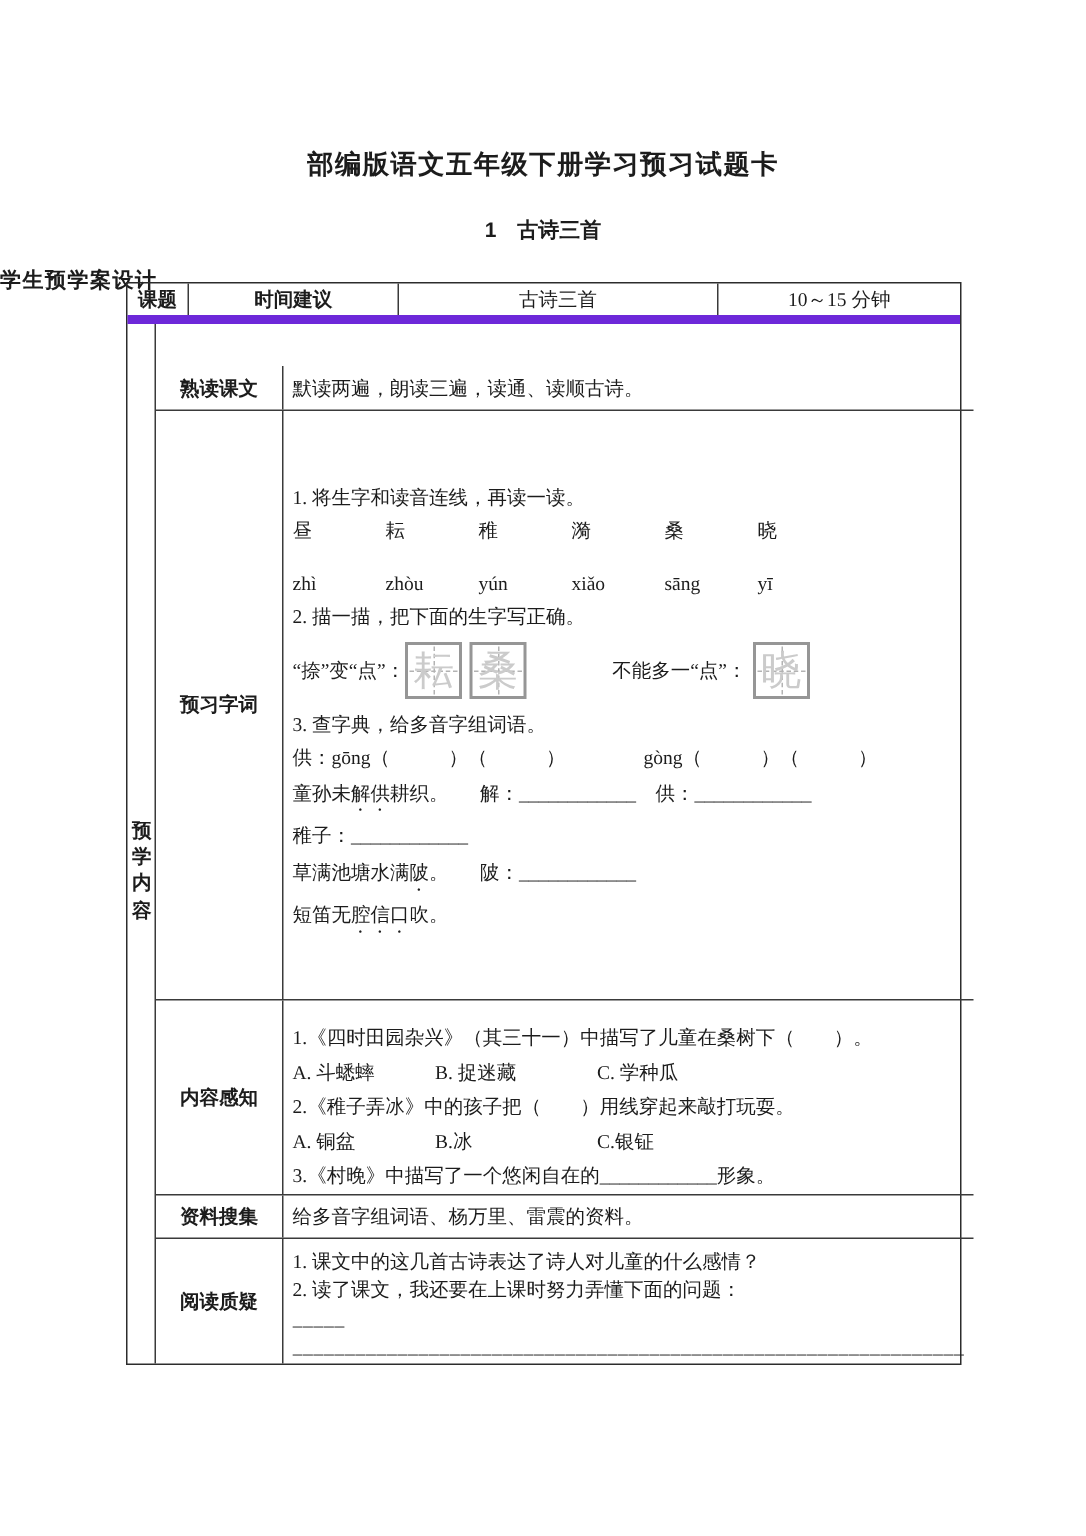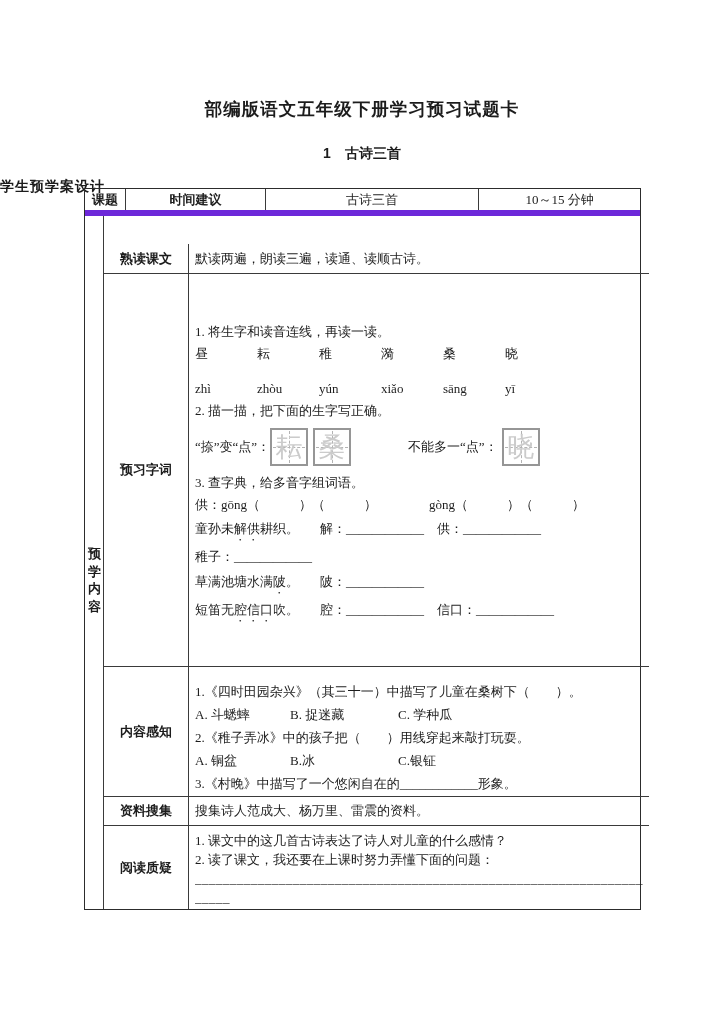--- a/index.html
+++ b/index.html
@@ -206,21 +206,20 @@
             </div>
             <div class="m-line">
               <span class="m-ans">稚子：____________</span>
             </div>
             <div class="m-line">
               <span class="m-poem"><span>草满池塘水满</span><span class="em-dot">陂</span><span>。</span></span>
               <span class="m-ans">陂：____________</span>
             </div>
             <div class="m-line">
               <span class="m-poem"><span>短笛无</span><span class="em-dot">腔信口</span><span>吹。</span></span>
-              <span class="m-ans">腔：____________　信口：____________</span>
             </div>
           </div>
         </div>
 
         <div class="b-row r-sense">
           <div class="lbl">内容感知</div>
           <div class="cnt cs">
             <div class="line">1.《四时田园杂兴》（其三十一）中描写了儿童在桑树下（　　）。</div>
             <div class="opt-row">
               <span class="opt-a">A. 斗蟋蟀</span>
@@ -232,29 +231,29 @@
               <span class="opt-a">A. 铜盆</span>
               <span class="opt-b">B.冰</span>
               <span>C.银钲</span>
             </div>
             <div class="line">3.《村晚》中描写了一个悠闲自在的____________形象。</div>
           </div>
         </div>
 
         <div class="b-row r-material">
           <div class="lbl">资料搜集</div>
-          <div class="cnt cnt-center">搜集诗人范成大、杨万里、雷震的资料。</div>
+          <div class="cnt cnt-center">给多音字组词语、杨万里、雷震的资料。</div>
         </div>
 
         <div class="b-row r-questions last">
           <div class="lbl">阅读质疑</div>
           <div class="cnt rq">
             <div class="line">1. 课文中的这几首古诗表达了诗人对儿童的什么感情？</div>
             <div class="line">2. 读了课文，我还要在上课时努力弄懂下面的问题：</div>
+            <span class="blank-line">_____</span>
             <span class="blank-line">________________________________________________________________</span>
-            <span class="blank-line">_____</span>
           </div>
         </div>
 
       </div>
     </div>
   </div>
 </div>
 
 </body></html>

